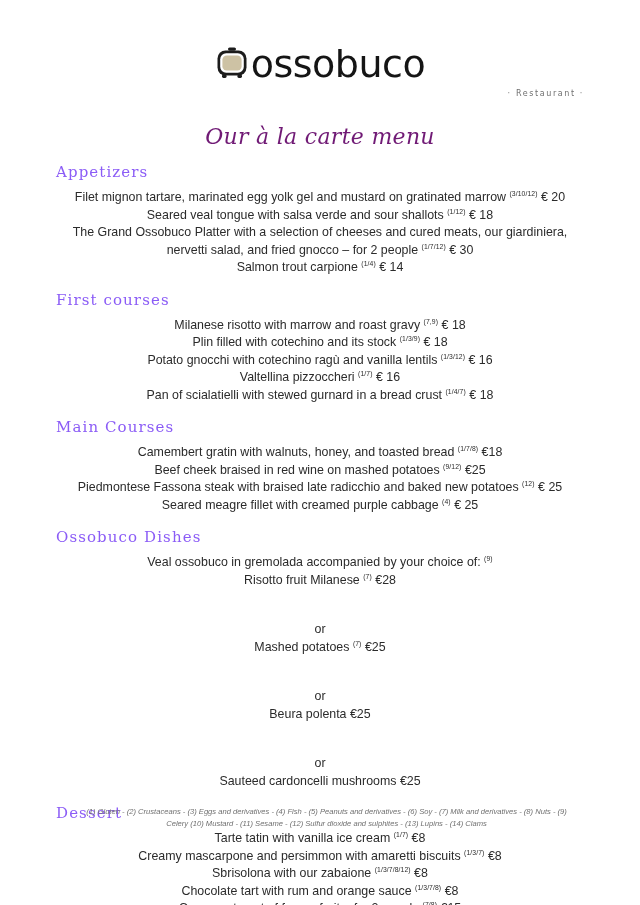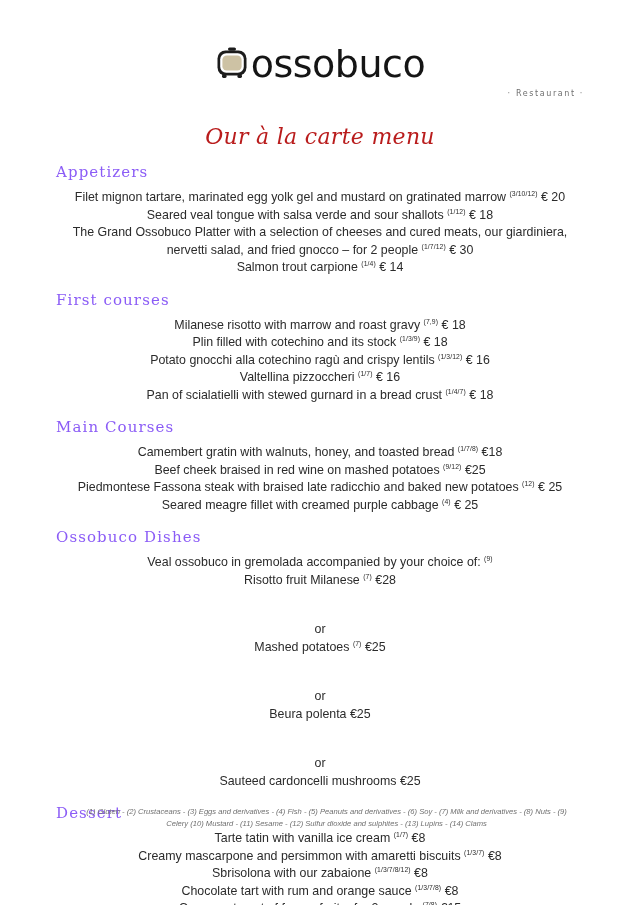--- a/index.html
+++ b/index.html
@@ -65,21 +65,21 @@
     font-size: 8px;
     color: #8a8a8a;
   }
 
   
   .menu-title {
     text-align: center;
     font-family: "DejaVu Serif", serif;
     font-style: italic;
     font-size: 22px;
-    color: #b91c1c;
+    color: #701a75;
     margin-top: 26px;
     letter-spacing: 0.3px;
   }
 
   
   .section {
     margin-top: 14px;
   }
   .section-heading {
     text-align: left;
@@ -161,21 +161,21 @@
           <div class="item"><span>Seared veal tongue with salsa verde and sour shallots</span> <sup>(1/12)</sup> <span>€ 18</span></div>
           <div class="item"><span>The Grand Ossobuco Platter with a selection of cheeses and cured meats, our giardiniera, nervetti salad, and fried gnocco – for 2 people</span> <sup>(1/7/12)</sup> <span>€ 30</span></div>
           <div class="item"><span>Salmon trout carpione</span> <sup>(1/4)</sup> <span>€ 14</span></div>
         </div>
       </div>
       <div class="section">
         <div class="section-heading">First courses</div>
         <div class="items">
           <div class="item"><span>Milanese risotto with marrow and roast gravy</span> <sup>(7,9)</sup> <span>€ 18</span></div>
           <div class="item"><span>Plin filled with cotechino and its stock</span> <sup>(1/3/9)</sup> <span>€ 18</span></div>
-          <div class="item"><span>Potato gnocchi alla cotechino ragù and crispy lentils</span> <sup>(1/3/12)</sup> <span>€ 16</span></div>
+          <div class="item"><span>Potato gnocchi with cotechino ragù and vanilla lentils</span> <sup>(1/3/12)</sup> <span>€ 16</span></div>
           <div class="item"><span>Valtellina pizzoccheri</span> <sup>(1/7)</sup> <span>€ 16</span></div>
           <div class="item"><span>Pan of scialatielli with stewed gurnard in a bread crust</span> <sup>(1/4/7)</sup> <span>€ 18</span></div>
         </div>
       </div>
       <div class="section">
         <div class="section-heading">Main Courses</div>
         <div class="items">
           <div class="item"><span>Camembert gratin with walnuts, honey, and toasted bread</span> <sup>(1/7/8)</sup> <span>€18</span></div>
           <div class="item"><span>Beef cheek braised in red wine on mashed potatoes</span> <sup>(9/12)</sup> <span>€25</span></div>
           <div class="item"><span>Piedmontese Fassona steak with braised late radicchio and baked new potatoes</span> <sup>(12)</sup> <span>€ 25</span></div>

